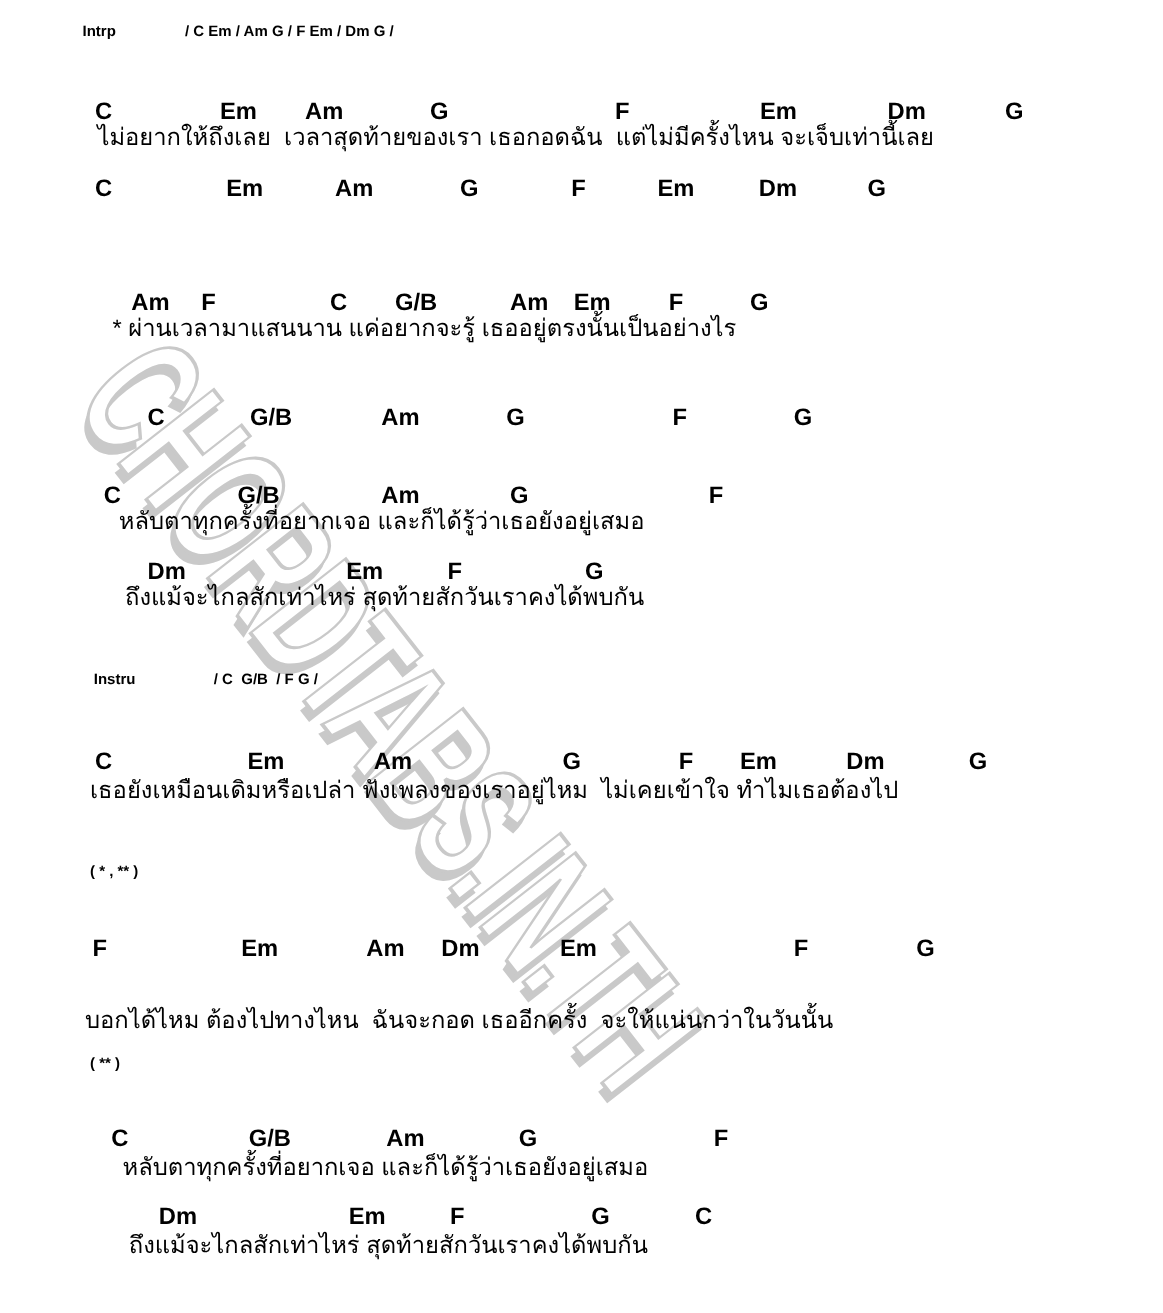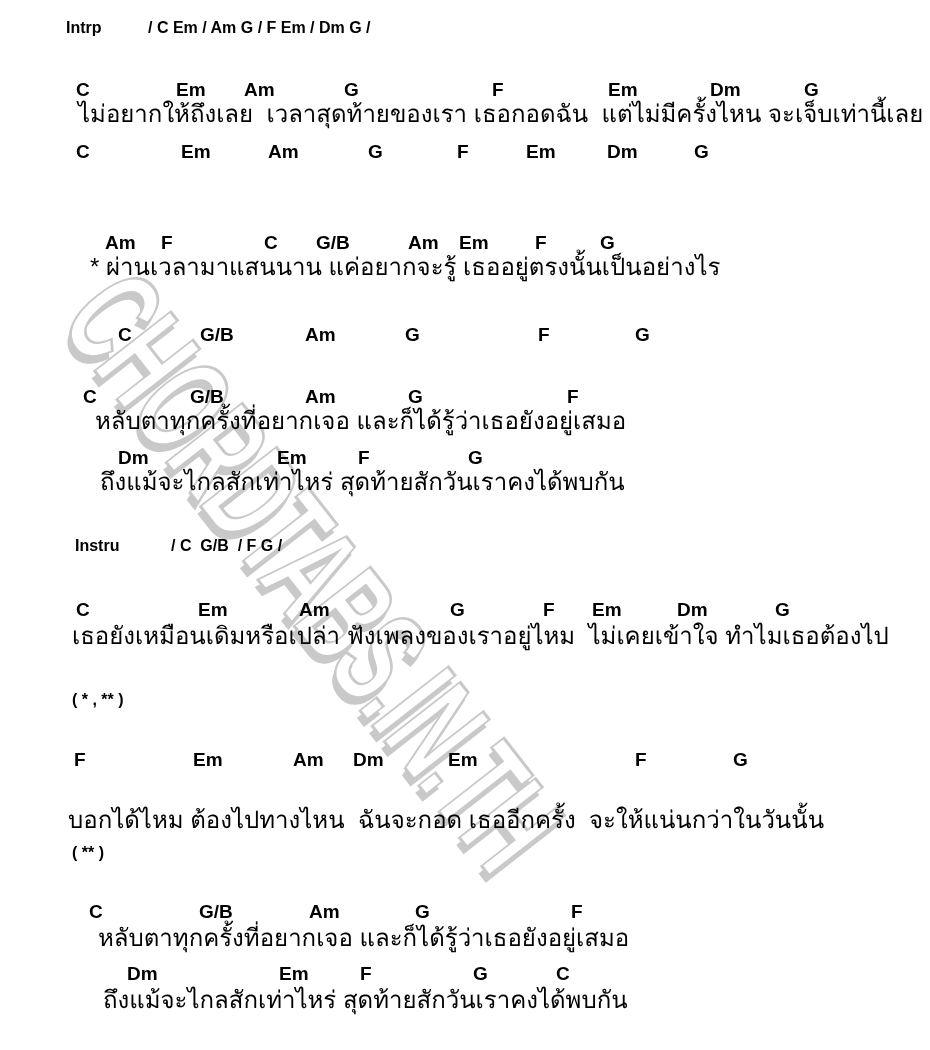--- a/index.html
+++ b/index.html
@@ -24,22 +24,22 @@
     -webkit-text-stroke:3px #c9c9c9;
     text-shadow:7px 7px 0 #c9c9c9;
     transform:rotate(52deg) scaleX(0.58);
     transform-origin:0 0;
     user-select:none;
     pointer-events:none;
   }
   #sheet{position:absolute;inset:0;z-index:1;}
   #sheet span{position:absolute;white-space:pre;line-height:1.2;}
   .chord{font-weight:bold;font-size:19px;}
-  .lyric{font-size:24px;}
-  .hdr{font-weight:bold;font-size:16px;}
+  .lyric{font-size:19px;}
+  .hdr{font-weight:bold;font-size:12px;}
 </style>
 </head>
 <body>
 
 <div class="page">
   <div class="watermark">CHORDTABS.IN.TH</div>
   <main id="sheet">
       <span class="hdr" style="left: 66px; top: 18px;">Intrp</span>
       <span class="hdr" style="left: 148px; top: 18px;">/ C Em / Am G / F Em / Dm G /</span>
       <span class="chord" style="left: 76px; top: 79px;">C</span>

